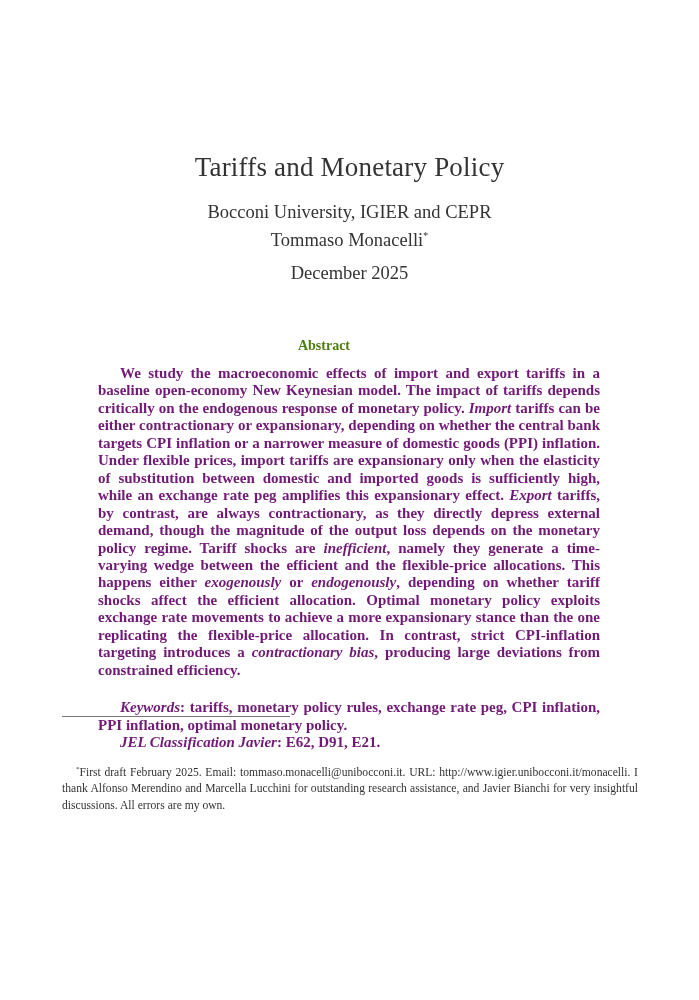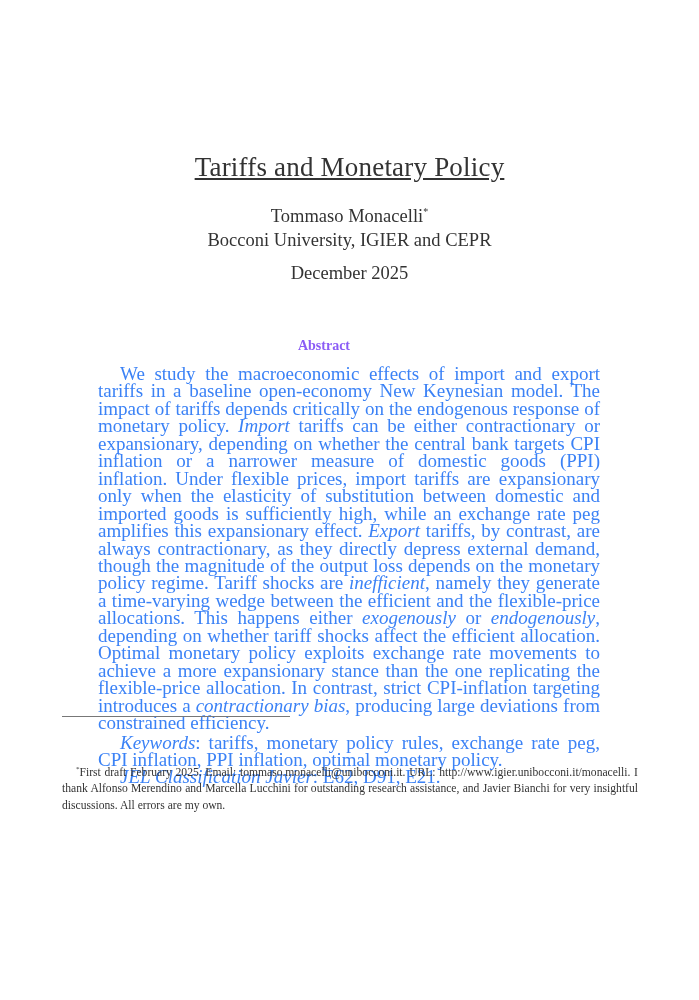--- a/index.html
+++ b/index.html
@@ -1,53 +1,53 @@
 <!DOCTYPE html>
 <html><head>
 <meta charset="utf-8">
 <style>
   html, body { margin: 0; padding: 0; background: #ffffff; }
   body { width: 699px; height: 1000px; position: relative; overflow: hidden;
          font-family: "DejaVu Serif", "Liberation Serif", serif; color: #2a2a2a; }
   .page { position: absolute; left: 0; top: 0; width: 699px; height: 1000px; background: #fff; }
 
   .title { position: absolute; left: 0; width: 699px; top: 152px; text-align: center;
-           font-family: "Liberation Serif", serif; font-size: 27px; color: #333; letter-spacing: 0.2px; text-decoration: underline; }
+           font-family: "Liberation Serif", serif; font-size: 27px; color: #333; letter-spacing: 0.2px; }
   .author { position: absolute; left: 0; width: 699px; top: 200px; text-align: center;
             font-family: "Liberation Serif", serif; font-size: 18.5px; line-height: 24px; color: #333; }
   .author sup { font-size: 10px; vertical-align: 7px; }
   .date { position: absolute; left: 0; width: 699px; top: 263px; text-align: center;
           font-family: "Liberation Serif", serif; font-size: 18.5px; color: #333; }
 
   .abs-head { position: absolute; left: 0; width: 648px; top: 338px; text-align: center;
-              font-family: "Liberation Serif", serif; font-weight: bold; font-size: 14px; color: #8b5cf6; }
+              font-family: "Liberation Serif", serif; font-weight: bold; font-size: 14px; color: #4d7c0f; }
   .abstract { position: absolute; left: 98px; width: 502px; top: 365px;
-              font-family: "Liberation Serif", serif; font-size: 19px; line-height: 17.45px;
-              text-align: justify; color: #3b82f6; }
+              font-family: "Liberation Serif", serif; font-size: 15px; line-height: 17.45px;
+              text-align: justify; color: #701a75; font-weight: bold; }
   .abstract p { margin: 0; text-indent: 22px; }
-  .abstract .kw { margin-top: 2px; }
+  .abstract .kw { margin-top: 20px; }
   .abstract i { font-style: italic; }
 
   .fn-rule { position: absolute; left: 62px; top: 716px; width: 228px; height: 0;
              border-top: 1px solid #777; }
   .footnote { position: absolute; left: 62px; width: 576px; top: 721px;
               font-family: "Liberation Serif", serif; font-size: 11.6px; line-height: 16.4px;
               text-align: justify; color: #333; margin-top: 40px; }
   .footnote p { margin: 0; text-indent: 14px; }
   .footnote sup { font-size: 7px; vertical-align: 5px; }
 </style>
 </head>
 <body>
 
 <div class="page">
   <div class="title">Tariffs and Monetary Policy</div>
 
   <div class="author">
+    <div>Bocconi University, IGIER and CEPR</div>
     <div><span>Tommaso Monacelli</span><sup>*</sup></div>
-    <div>Bocconi University, IGIER and CEPR</div>
   </div>
 
   <div class="date">December 2025</div>
 
   <div class="abs-head">Abstract</div>
 
   <div class="abstract">
     <p id="abstract-text"><span>We study the macroeconomic effects of import and export tariffs in a baseline open-economy New Keynesian model. The impact of tariffs depends critically on the endogenous response of monetary policy. </span><i>Import</i><span> tariffs can be either contractionary or expansionary, depending on whether the central bank targets CPI inflation or a narrower measure of domestic goods (PPI) inflation. Under flexible prices, import tariffs are expansionary only when the elasticity of substitution between domestic and imported goods is sufficiently high, while an exchange rate peg amplifies this expansionary effect. </span><i>Export</i><span> tariffs, by contrast, are always contractionary, as they directly depress external demand, though the magnitude of the output loss depends on the monetary policy regime. Tariff shocks are </span><i>inefficient</i><span>, namely they generate a time-varying wedge between the efficient and the flexible-price allocations. This happens either </span><i>exogenously</i><span> or </span><i>endogenously</i><span>, depending on whether tariff shocks affect the efficient allocation. Optimal monetary policy exploits exchange rate movements to achieve a more expansionary stance than the one replicating the flexible-price allocation. In contrast, strict CPI-inflation targeting introduces a </span><i>contractionary bias</i><span>, producing large deviations from constrained efficiency.</span></p>
     <p class="kw"><i>Keywords</i><span>: tariffs, monetary policy rules, exchange rate peg, CPI inflation, PPI inflation, optimal monetary policy.</span></p>
     <p><i>JEL Classification Javier</i><span>: E62, D91, E21.</span></p>

